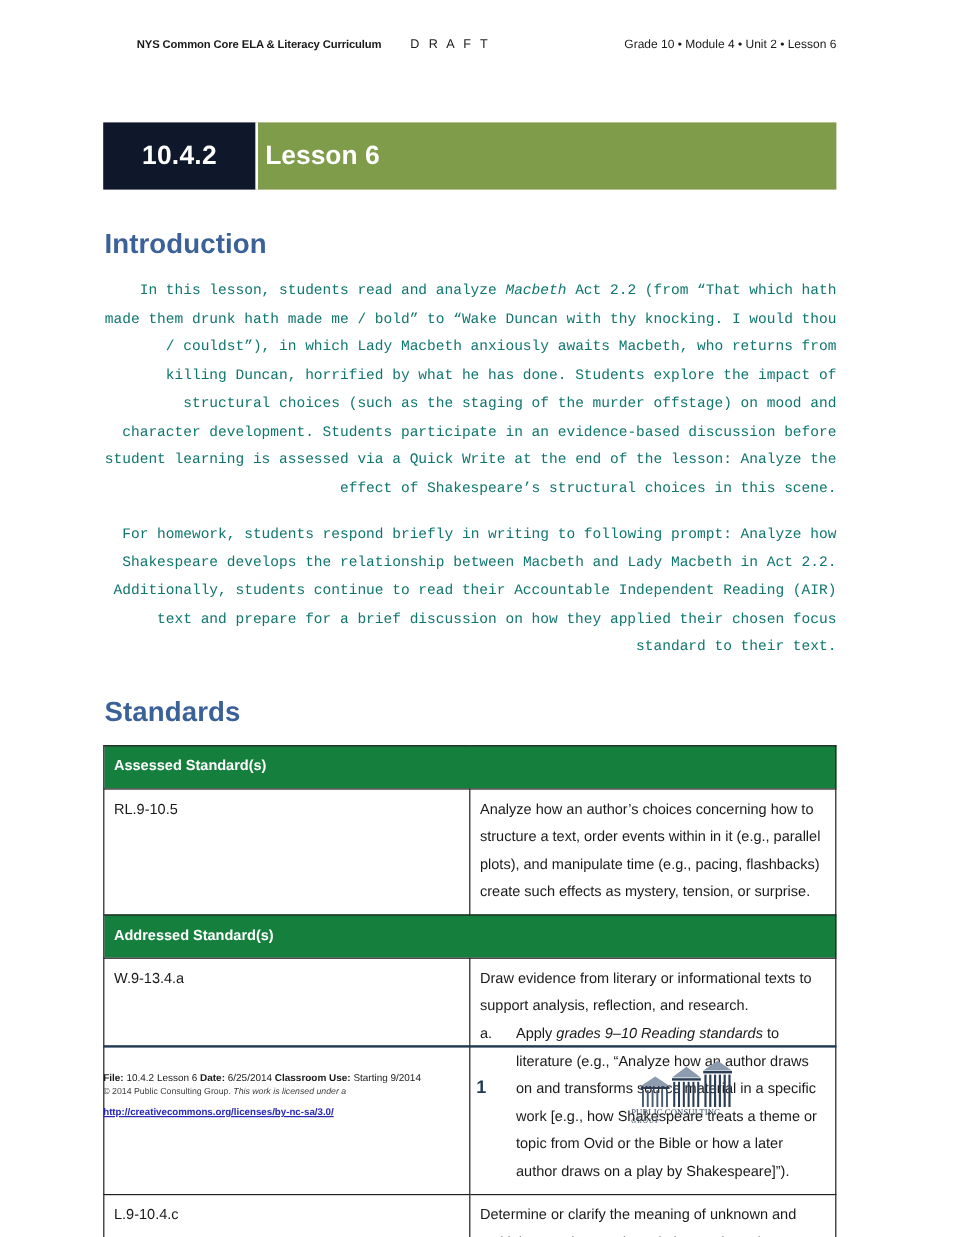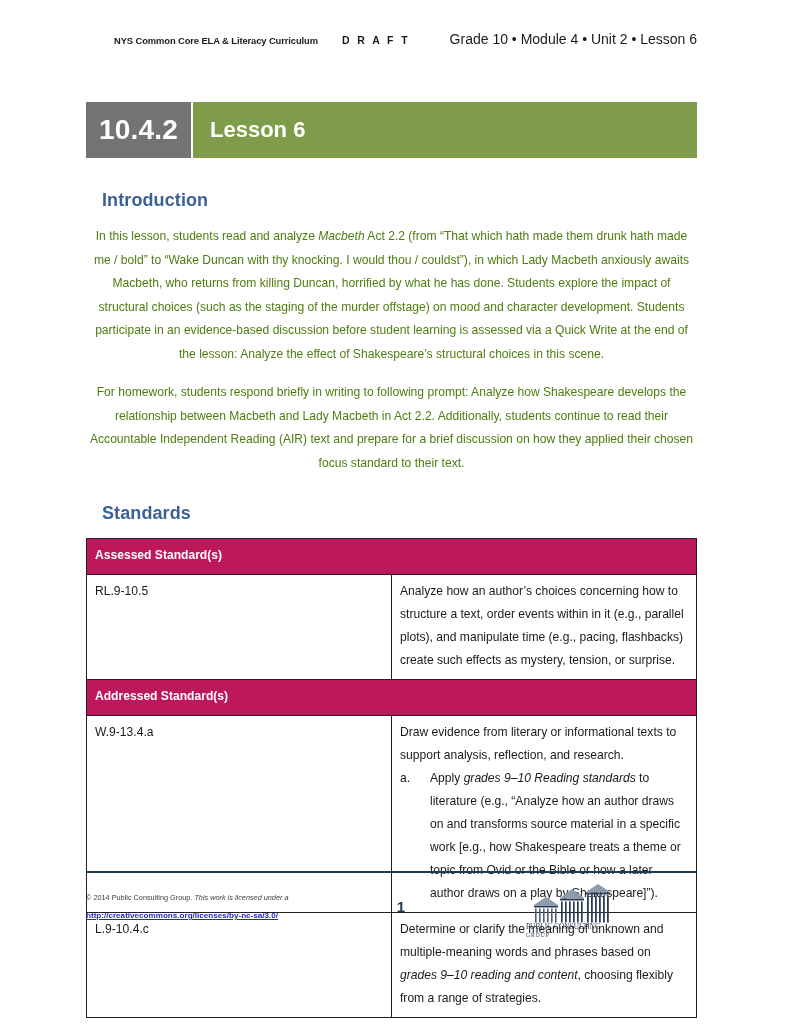--- a/index.html
+++ b/index.html
@@ -38,105 +38,105 @@
     font-weight: bold;
     letter-spacing: -0.1px;
     white-space: nowrap;
     padding-left: 28px;
   }
   .hdr-center {
     font-size: 10.5px;
     letter-spacing: 2.4px;
     white-space: nowrap;
     margin-left: 24px;
-    font-weight: bold;
   }
   .hdr-right {
-    font-size: 14px;
+    font-size: 10px;
     white-space: nowrap;
     margin-left: auto;
   }
 
   
   .banner {
     position: absolute;
     left: 86px;
     top: 102px;
     width: 611px;
     height: 56px;
     display: flex;
     align-items: stretch;
   }
   .banner-code {
-    width: 105px;
-    background: #737373;
+    width: 127px;
+    background: #0f172a;
     color: #ffffff;
     display: flex;
     align-items: center;
     justify-content: center;
-    font-size: 28px;
+    font-size: 22px;
     font-weight: bold;
     letter-spacing: 0.2px;
   }
   .banner-title {
     flex: 1;
     background: #7e9c49;
     color: #ffffff;
     display: flex;
     align-items: center;
-    padding-left: 17px;
+    padding-left: 6px;
     font-size: 22px;
     font-weight: bold;
     border-left: 2px solid #ffffff;
     box-sizing: border-box;
   }
 
   
   .content {
     position: absolute;
     left: 86px;
     top: 190px;
     width: 611px;
   }
   h2.section-heading {
     color: #3a6198;
-    font-size: 18px;
-    font-weight: bold;
-    margin: 0 0 14px 16px;
+    font-size: 23px;
+    font-weight: bold;
+    margin: 0 0 14px 1px;
     letter-spacing: 0.1px;
   }
   h2.section-heading.standards {
     margin-top: 28px;
   }
   p.body-text {
     font-size: 12.1px;
     line-height: 23.5px;
     margin: 0 0 15px 0;
-    text-align: center;
-    color: #4d7c0f;
+    text-align: right;
+    color: #0f766e;
+    font-family: Liberation Mono, monospace;
   }
   p.body-text:last-of-type { margin-bottom: 0; }
   .ital { font-style: italic; }
 
   
   table.standards-table {
     width: 611px;
     border-collapse: collapse;
     table-layout: fixed;
     margin-top: 2px;
   }
   table.standards-table td {
     border: 1px solid #231f20;
     vertical-align: top;
     font-size: 12.1px;
     line-height: 23px;
     padding: 5px 8px 7px 8px;
   }
   td.group-head {
-    background: #be185d;
+    background: #15803d;
     color: #ffffff;
     font-weight: bold;
     font-size: 11.6px;
     line-height: 17px;
     padding: 4px 8px 5px 8px;
     border: 1px solid #231f20;
   }
   td.code-cell {
     width: 86px;
     white-space: nowrap;
@@ -372,20 +372,21 @@
         </tr>
       </tbody>
     </table>
   </div>
 
   <div class="footer-rule"></div>
 
   <div class="footer">
 
     <div class="footer-text">
+      <div class="f-line1"><b>File:</b> <span>10.4.2 Lesson 6</span> <b>Date:</b> <span>6/25/2014</span> <b>Classroom Use:</b> <span>Starting 9/2014</span></div>
       <div class="f-line2"><span>© 2014 Public Consulting Group. </span><span class="ital">This work is licensed under a</span></div>
       <a class="f-link" href="#">http://creativecommons.org/licenses/by-nc-sa/3.0/</a>
     </div>
 
     <div class="page-num">1</div>
 
     <div class="logos">
 
       <div class="pcg-logo">
         <svg width="92" height="44" viewBox="0 0 92 44">

